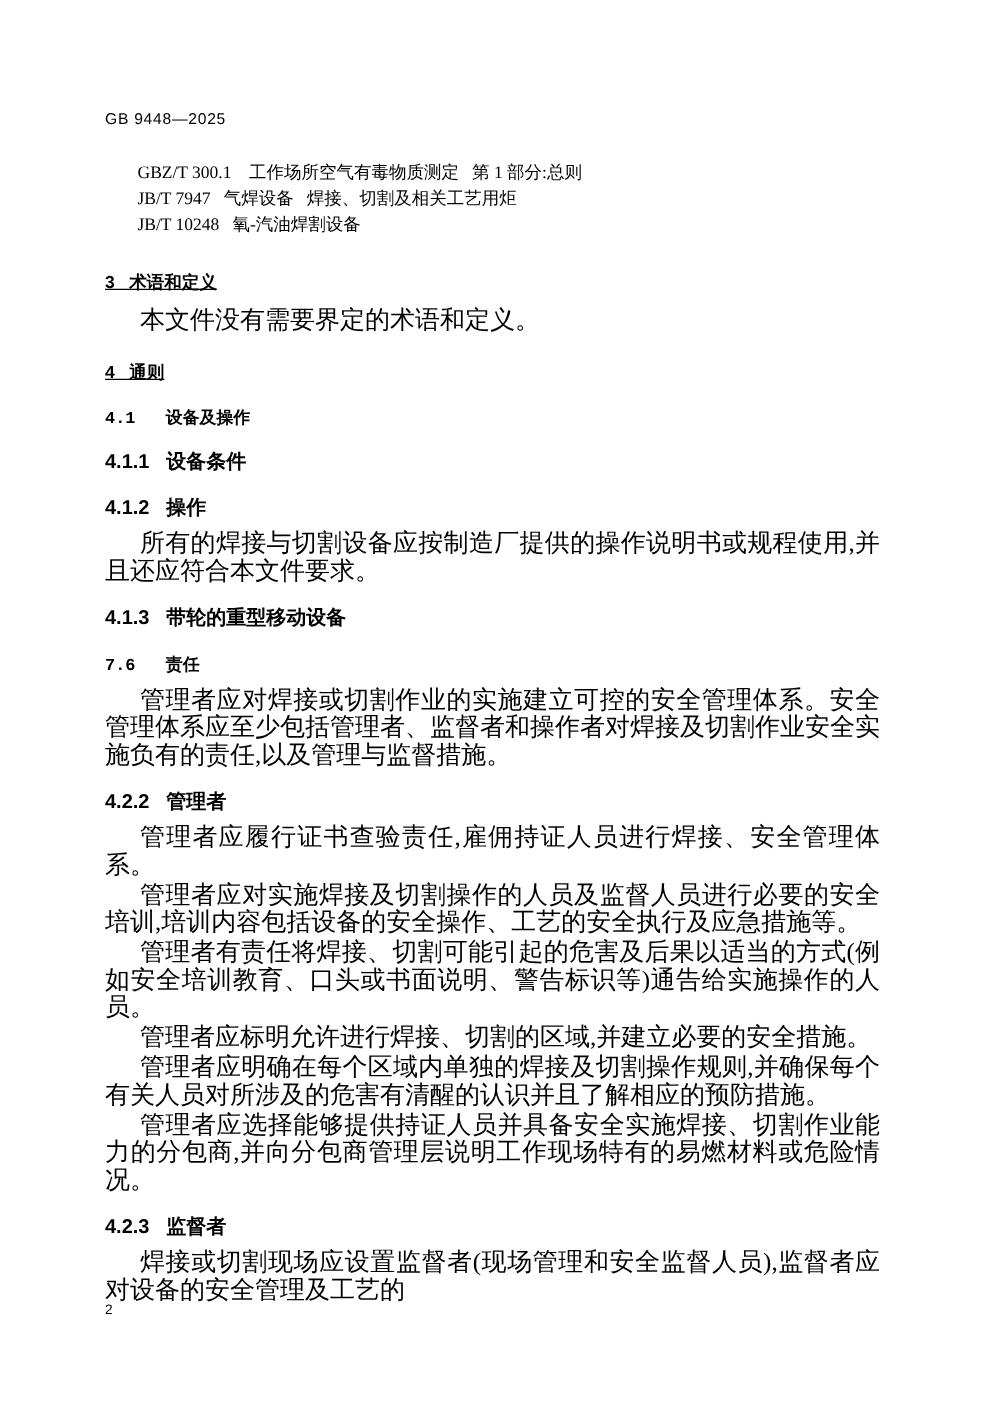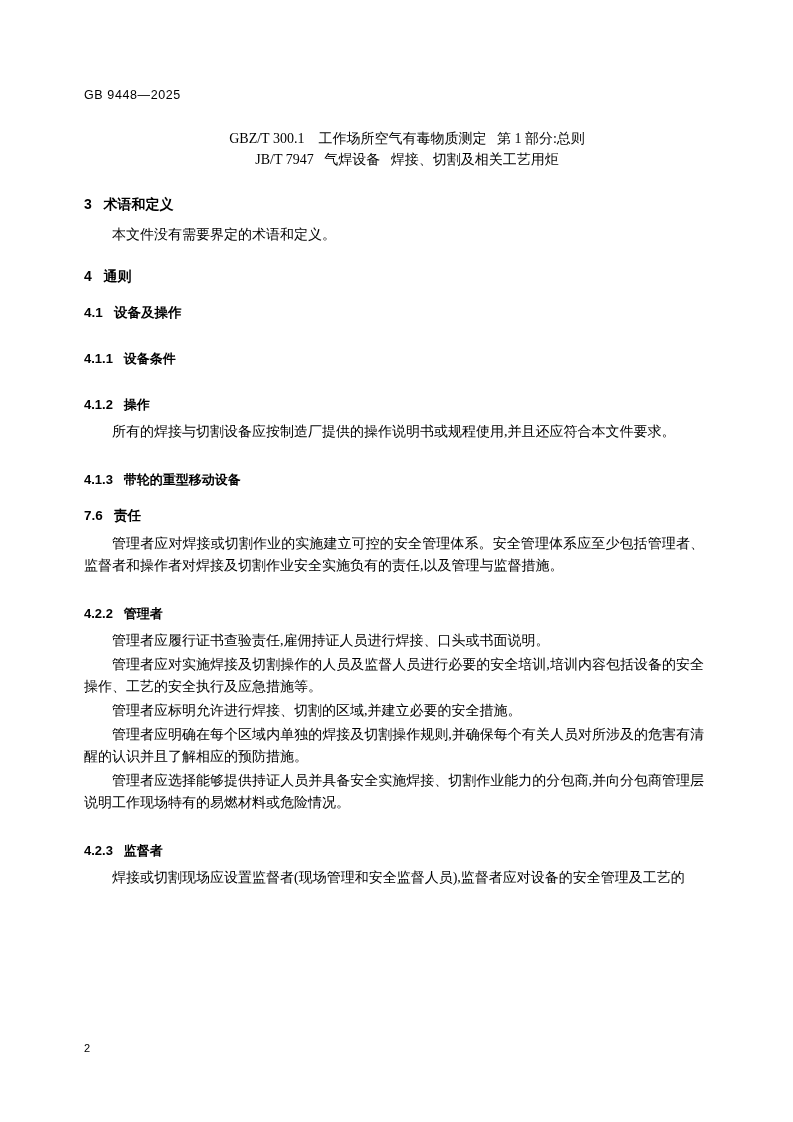--- a/index.html
+++ b/index.html
@@ -34,48 +34,48 @@
     margin-bottom: 26px;
   }
   .ref-list {
     margin-bottom: 26px;
   }
   .ref-item {
     font-size: 14px;
     line-height: 21px;
     margin-left: 26px;
     white-space: pre;
-    text-align: center;
   }
   .clause-h1 {
     font-family: "Liberation Sans", "DejaVu Sans", sans-serif;
     font-size: 14px;
     font-weight: bold;
     margin-top: 22px;
     margin-bottom: 10px;
     white-space: pre;
+    text-decoration: underline;
   }
   .clause-h2 {
-    font-family: Liberation Sans, sans-serif;
+    font-family: Liberation Mono, monospace;
     font-size: 13.5px;
     font-weight: bold;
     margin-top: 18px;
     margin-bottom: 8px;
     white-space: pre;
   }
   .clause-h3 {
     font-family: "Liberation Sans", "DejaVu Sans", sans-serif;
-    font-size: 13px;
+    font-size: 16px;
     font-weight: bold;
-    margin-top: 28px;
+    margin-top: 16px;
     margin-bottom: 7px;
     white-space: pre;
   }
   p.body-text {
-    font-size: 14px;
+    font-size: 20px;
     line-height: 22px;
     text-indent: 28px;
     margin: 0 0 2px 0;
     text-align: justify;
   }
   p.body-text.spaced {
     margin-bottom: 10px;
   }
   .page-number {
     position: absolute;
@@ -89,20 +89,21 @@
 <body>
 
 <div class="page">
   <div class="content">
 
     <div class="header-line">GB 9448—2025</div>
 
     <div class="ref-list">
       <div class="ref-item">GBZ/T 300.1    工作场所空气有毒物质测定   第 1 部分:总则</div>
       <div class="ref-item">JB/T 7947   气焊设备   焊接、切割及相关工艺用炬</div>
+      <div class="ref-item">JB/T 10248   氧-汽油焊割设备</div>
     </div>
 
     <div class="clause-h1">3   术语和定义</div>
     <p class="body-text spaced">本文件没有需要界定的术语和定义。</p>
 
     <div class="clause-h1">4   通则</div>
 
     <div class="clause-h2">4.1   设备及操作</div>
 
     <div class="clause-h3">4.1.1   设备条件</div>
@@ -110,22 +111,23 @@
     <div class="clause-h3">4.1.2   操作</div>
     <p class="body-text spaced">所有的焊接与切割设备应按制造厂提供的操作说明书或规程使用,并且还应符合本文件要求。</p>
 
     <div class="clause-h3">4.1.3   带轮的重型移动设备</div>
 
     <div class="clause-h2">7.6   责任</div>
 
     <p class="body-text spaced">管理者应对焊接或切割作业的实施建立可控的安全管理体系。安全管理体系应至少包括管理者、监督者和操作者对焊接及切割作业安全实施负有的责任,以及管理与监督措施。</p>
 
     <div class="clause-h3">4.2.2   管理者</div>
-    <p class="body-text">管理者应履行证书查验责任,雇佣持证人员进行焊接、口头或书面说明。</p>
+    <p class="body-text">管理者应履行证书查验责任,雇佣持证人员进行焊接、安全管理体系。</p>
     <p class="body-text">管理者应对实施焊接及切割操作的人员及监督人员进行必要的安全培训,培训内容包括设备的安全操作、工艺的安全执行及应急措施等。</p>
+    <p class="body-text">管理者有责任将焊接、切割可能引起的危害及后果以适当的方式(例如安全培训教育、口头或书面说明、警告标识等)通告给实施操作的人员。</p>
     <p class="body-text">管理者应标明允许进行焊接、切割的区域,并建立必要的安全措施。</p>
     <p class="body-text">管理者应明确在每个区域内单独的焊接及切割操作规则,并确保每个有关人员对所涉及的危害有清醒的认识并且了解相应的预防措施。</p>
     <p class="body-text spaced">管理者应选择能够提供持证人员并具备安全实施焊接、切割作业能力的分包商,并向分包商管理层说明工作现场特有的易燃材料或危险情况。</p>
 
     <div class="clause-h3">4.2.3   监督者</div>
     <p class="body-text">焊接或切割现场应设置监督者(现场管理和安全监督人员),监督者应对设备的安全管理及工艺的</p>
 
   </div>
 
   <div class="page-number">2</div>

